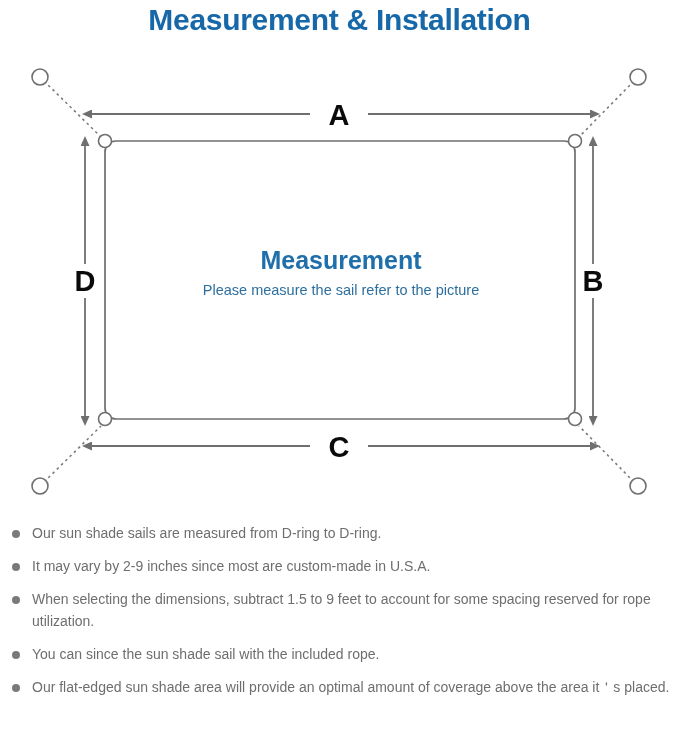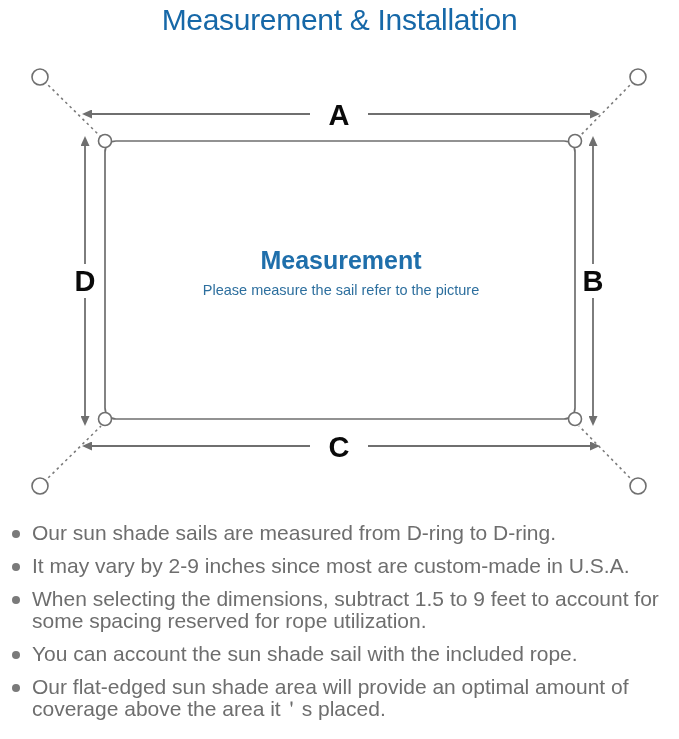--- a/index.html
+++ b/index.html
@@ -16,21 +16,21 @@
   }
 
   
   #page-title {
     position: absolute;
     left: 0;
     top: 0;
     width: 679px;
     text-align: center;
     font-size: 30px;
-    font-weight: normal;
+    font-weight: bold;
     color: #1668a8;
     letter-spacing: -0.3px;
     line-height: 36px;
     padding-top: 2px;
     white-space: nowrap;
   }
 
   
   #diagram {
     position: absolute;
@@ -68,21 +68,21 @@
     left: 0;
     top: 522px;
     width: 679px;
   }
   .note-item {
     position: relative;
     padding-left: 32px;
     padding-right: 1px;
     margin-bottom: 11px;
     color: #6e6e6e;
-    font-size: 21px;
+    font-size: 14px;
     line-height: 22px;
   }
   .note-bullet {
     position: absolute;
     left: 12px;
     top: 8px;
     width: 8px;
     height: 8px;
     border-radius: 50%;
     background: #7a7a7a;
@@ -164,19 +164,19 @@
   <div class="note-item">
     <span class="note-bullet"></span>
     <span>It may vary by 2-9 inches since most are custom-made in U.S.A.</span>
   </div>
   <div class="note-item">
     <span class="note-bullet"></span>
     <span>When selecting the dimensions, subtract 1.5 to 9 feet to account for some spacing reserved for rope utilization.</span>
   </div>
   <div class="note-item">
     <span class="note-bullet"></span>
-    <span>You can account the sun shade sail with the included rope.</span>
+    <span>You can since the sun shade sail with the included rope.</span>
   </div>
   <div class="note-item">
     <span class="note-bullet"></span>
     <span>Our flat-edged sun shade area will provide an optimal amount of coverage above the area it＇s placed.</span>
   </div>
 </div>
 
 </body></html>

